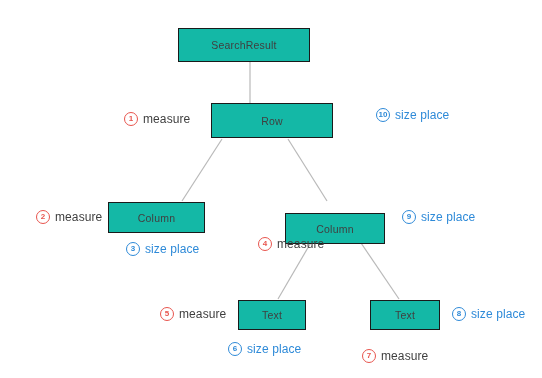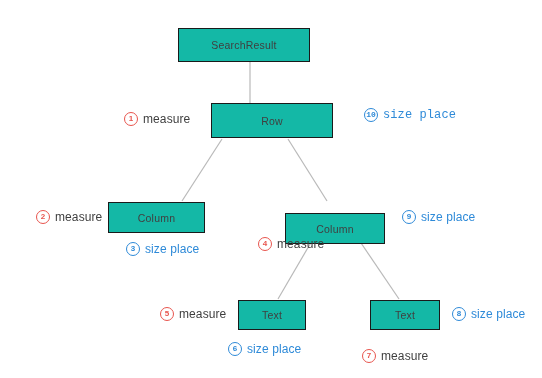--- a/index.html
+++ b/index.html
@@ -103,21 +103,21 @@
     </div>
 
   <div class="node" style="left: 370px; top: 300px; width: 70px; height: 30px; border-color: rgb(26, 26, 26);">
       <span>Text</span>
     </div>
 
   <div class="annot annot-measure" style="left: 124px; top: 112px;">
     <span class="badge">1</span>
     <span class="atext">measure</span>
   </div>
-  <div class="annot annot-size" style="left: 364px; top: 108px; font-family: Liberation Mono, monospace;">
+  <div class="annot annot-size" style="left: 376px; top: 108px;">
     <span class="badge">10</span>
     <span class="atext">size place</span>
   </div>
   <div class="annot annot-measure" style="left: 36px; top: 210px;">
     <span class="badge">2</span>
     <span class="atext">measure</span>
   </div>
   <div class="annot annot-size" style="left: 402px; top: 210px;">
     <span class="badge">9</span>
     <span class="atext">size place</span>

